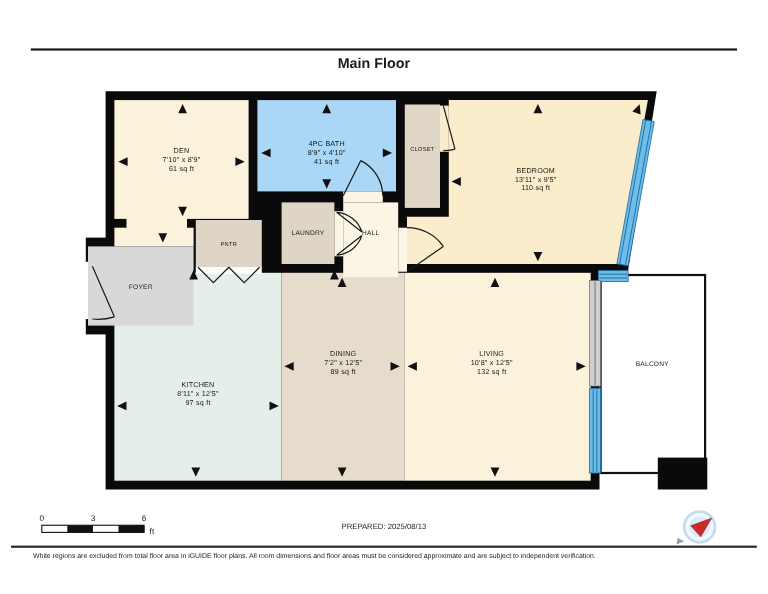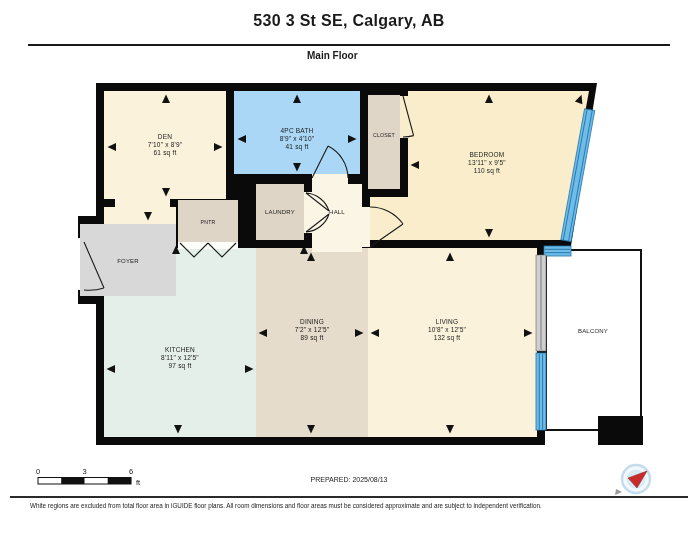--- a/index.html
+++ b/index.html
@@ -1,21 +1,21 @@
 <!DOCTYPE html>
 <html><head>
 <meta charset="utf-8">
 <style>
   html,body{margin:0;padding:0;background:#fff;}
   .page{position:relative;width:698px;height:540px;background:#fff;overflow:hidden;
         font-family:"Liberation Sans",sans-serif;color:#1a1a1a;}
   .title{position:absolute;top:12px;left:0;width:698px;text-align:center;
          font-size:16px;font-weight:bold;letter-spacing:.3px;}
   .header-rule{position:absolute;top:44px;left:28px;right:28px;border-top:2px solid #1a1a1a;}
-  .floor-label{position:absolute;top:50px;left:307px;font-size:10px;font-weight:bold;}
+  .floor-label{position:absolute;top:50px;left:307px;font-size:13px;font-weight:bold;}
   .areas{position:absolute;top:50px;left:360px;font-size:7.5px;line-height:11px;}
   .areas span{display:block;}
   .prepared{position:absolute;top:476px;left:0;width:698px;text-align:center;font-size:7px;}
   .footer-rule{position:absolute;top:496px;left:10px;right:10px;border-top:2px solid #2a2a2a;}
   .disclaimer{position:absolute;top:502px;left:30px;font-size:6.3px;color:#222;}
   svg.plan{position:absolute;top:0;left:0;}
   .lbl{font-family:"Liberation Sans",sans-serif;font-size:6.5px;fill:#1b1b1b;
        text-anchor:middle;letter-spacing:.2px;}
   .lbl-sm{font-family:"Liberation Sans",sans-serif;font-size:6px;fill:#1b1b1b;
        text-anchor:middle;letter-spacing:.2px;}
@@ -24,21 +24,20 @@
   .sc{font-family:"Liberation Sans",sans-serif;font-size:7.5px;fill:#1b1b1b;text-anchor:middle;}
   .sc-left{font-family:"Liberation Sans",sans-serif;font-size:7.5px;fill:#1b1b1b;text-anchor:start;}
   .door{stroke:#1a1a1a;stroke-width:1.1;fill:none;}
   .winline{stroke:#1f72a8;stroke-width:0.9;}
 </style>
 </head>
 <body>
 
 <div class="page">
 
-  <div class="title">530 3 St SE, Calgary, AB</div>
   <div class="header-rule"></div>
   <div class="floor-label">Main Floor</div>
 
   <svg class="plan" width="698" height="540" viewBox="0 0 698 540">
 
     <g>
       <polygon points="96,83 597,83 570,252 545,252 545,445 96,445" fill="#0a0a0a"></polygon>
       <rect x="78" y="216" width="20" height="88" fill="#0a0a0a"></rect>
       <rect x="200" y="425" width="48" height="12" fill="#0a0a0a"></rect>
     </g>

